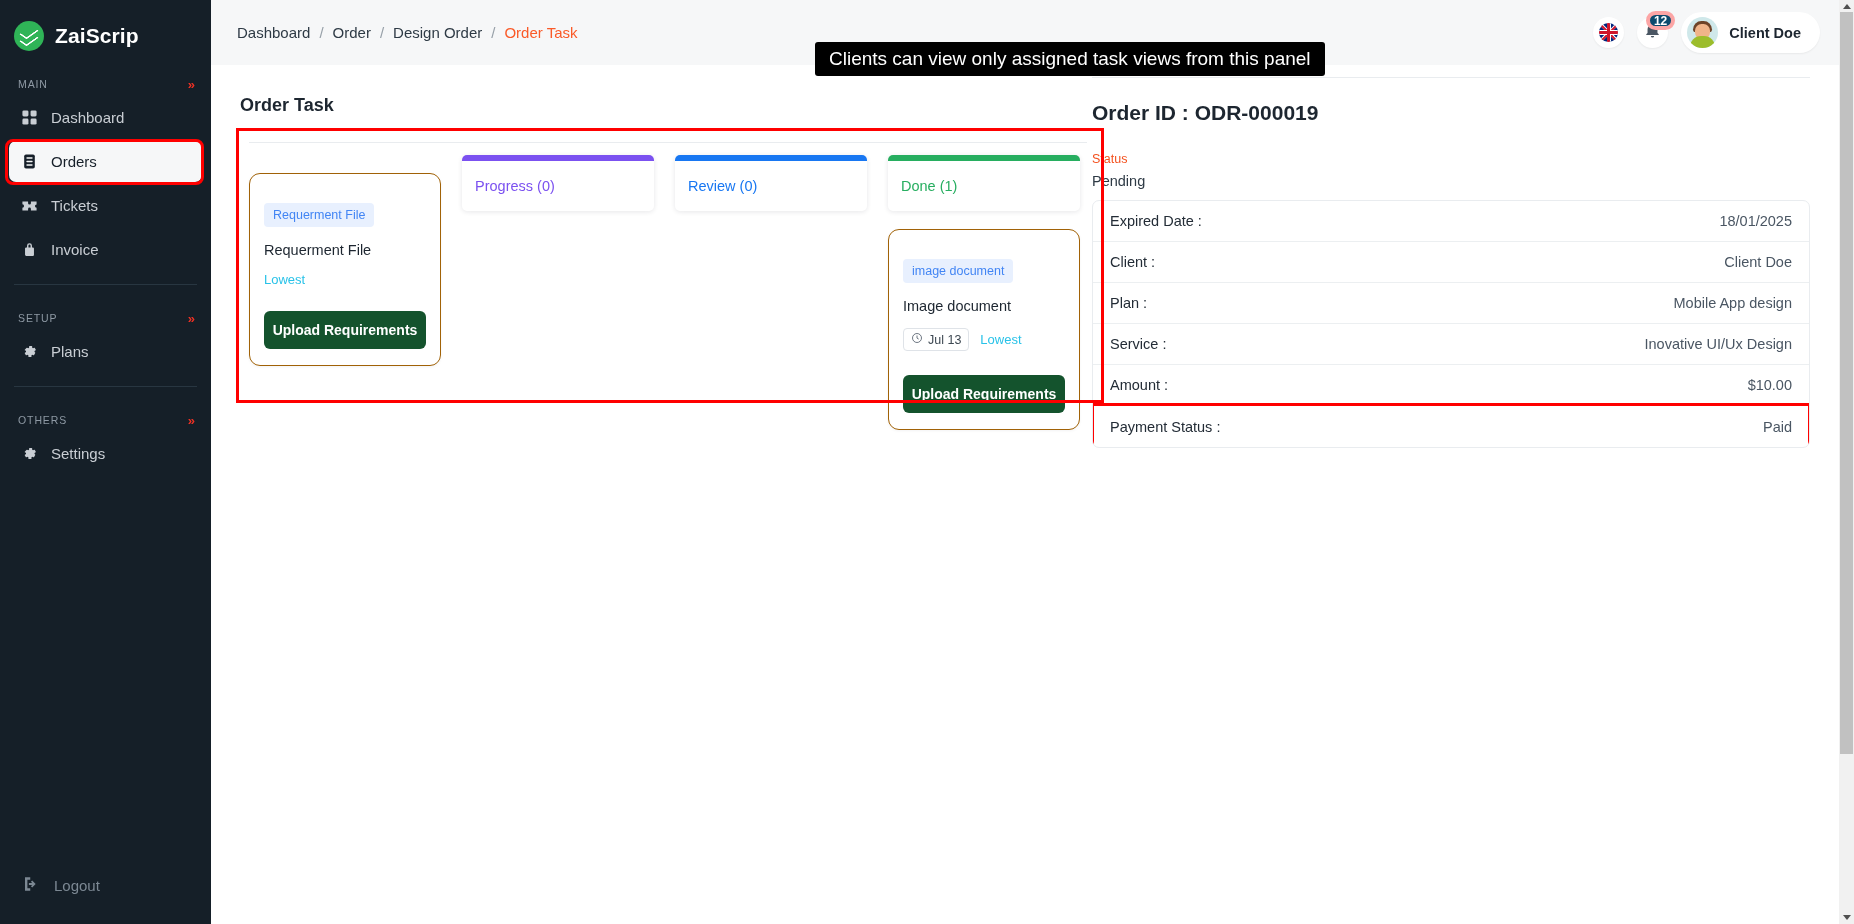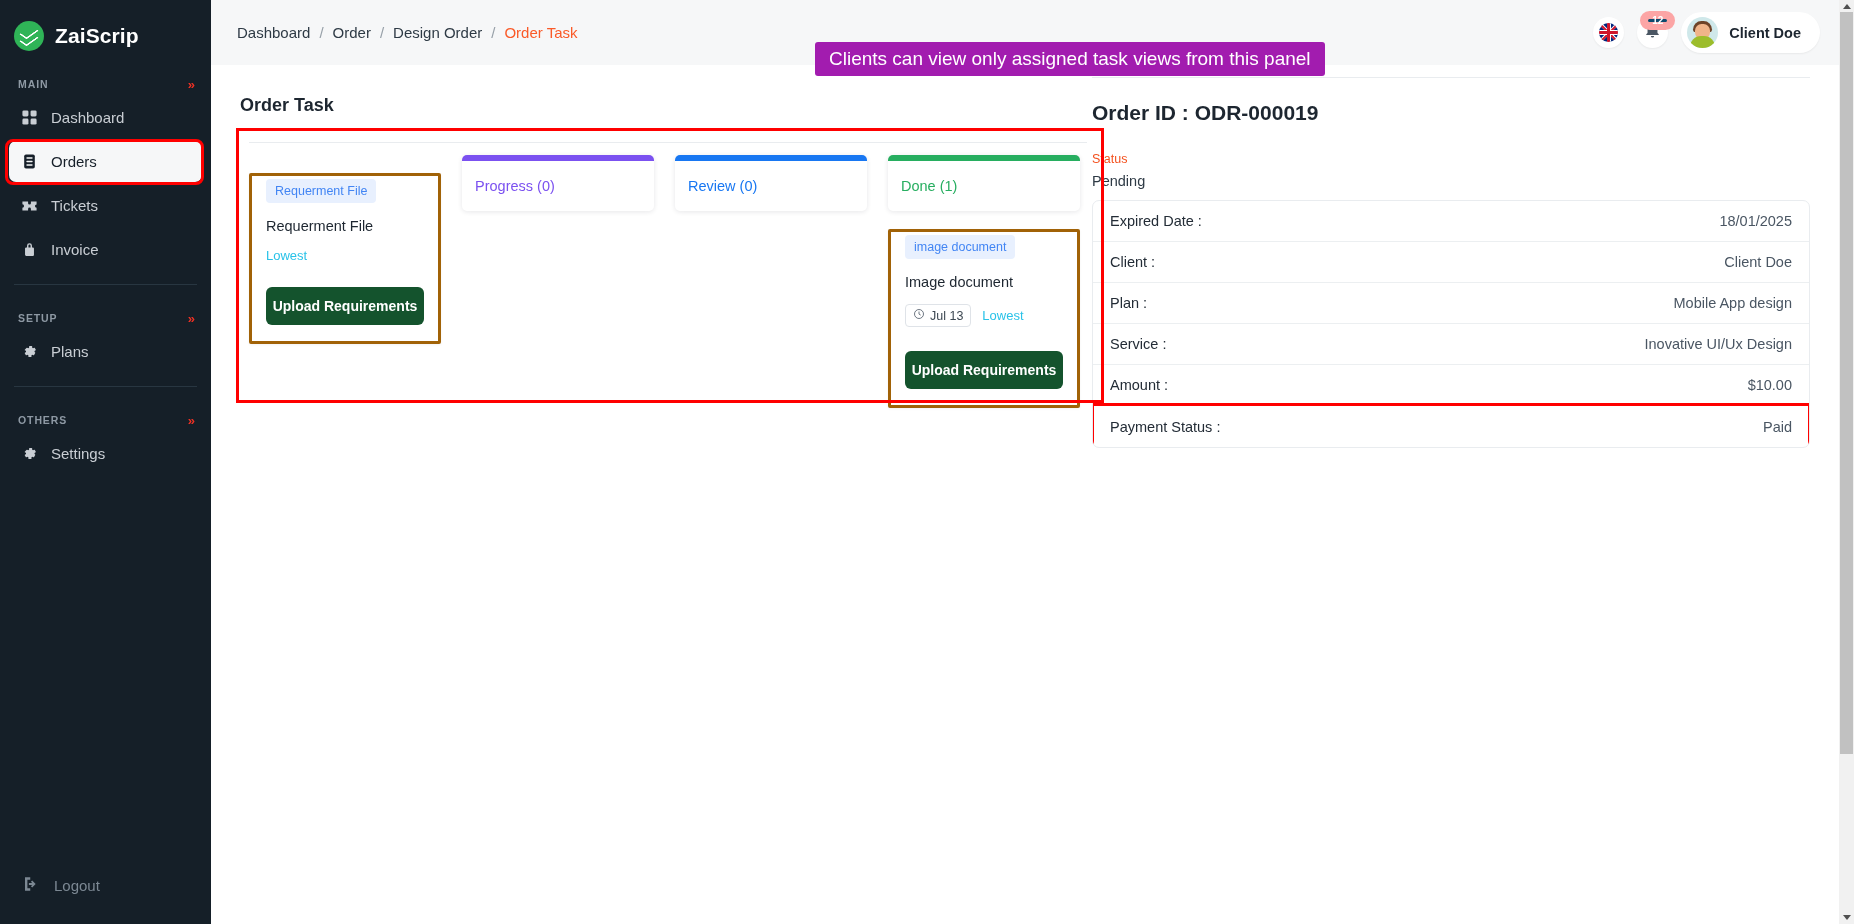--- a/index.html
+++ b/index.html
@@ -29,21 +29,21 @@
     border-radius: 1px;
   }
   .brand-logo::before { top: 7px; }
   .brand-logo::after  { top: 14px; }
   .brand-name { color: #ffffff; font-size: 21px; font-weight: 700; letter-spacing: .1px; }
 
   .sec-head {
     display: flex; align-items: center; justify-content: space-between;
     padding: 0 16px 0 18px; height: 20px; margin-top: 23px;
   }
-  .sec-head .t { color: #8e99a4; font-size: 10.5px; font-weight: 700; letter-spacing: .9px; }
+  .sec-head .t { color: #8e99a4; font-size: 10.5px; font-weight: 400; letter-spacing: .9px; }
   .sec-head .chev { color: #ee3124; font-size: 13px; line-height: 1; font-weight: 700;}
 
   .nav-item {
     display: flex; align-items: center; gap: 13px;
     height: 41px; margin: 3px 9px; padding: 0 11px;
     border-radius: 7px; color: #c9ced4; font-size: 15px;
     cursor: pointer;
   }
   .nav-item .ico { width: 18px; height: 18px; flex: 0 0 18px; display: flex; align-items: center; justify-content: center; }
   .nav-item .ico svg { width: 17px; height: 17px; fill: #c9ced4; }
@@ -89,41 +89,41 @@
   .flag .d2r { width: 26px; height: 1.7px; top: 8.6px; left: -3.5px; transform: rotate(-45deg); background:#cf142b;}
   .flag .hv { width: 19px; height: 4.4px; top: 7.3px; left: 0; }
   .flag .vv { width: 4.4px; height: 19px; top: 0; left: 7.3px; }
   .flag .hr { width: 19px; height: 2.6px; top: 8.2px; left: 0; background:#cf142b; }
   .flag .vr { width: 2.6px; height: 19px; top: 0; left: 8.2px; background:#cf142b; }
 
   .bell svg { width: 17px; height: 17px; fill: #4a5663; }
   .badge {
     position: absolute; top: -6px; right: -7px; min-width: 19px; height: 19px;
     border-radius: 10px; background: #0c4a6e; color: #fff;
-    font-size: 10px; font-weight: 700; display: flex; align-items: center; justify-content: center;
-    padding: 0 4px; border: 8px solid #fca5a5;
+    font-size: 12px; font-weight: 700; display: flex; align-items: center; justify-content: center;
+    padding: 0 4px; border: 4px solid #fca5a5;
   }
   .userchip {
     display: flex; align-items: center; gap: 11px; background: #fff;
     border-radius: 22px; padding: 5px 19px 5px 6px; cursor: pointer;
     box-shadow: 0 1px 2px rgba(0,0,0,.06);
   }
   .avatar {
     width: 31px; height: 31px; border-radius: 50%; overflow: hidden;
     background: #cfe8ea; position: relative; flex: 0 0 31px;
   }
   .avatar .hair { position:absolute; width:19px; height:11px; left:6px; top:4px; background:#6d4328; border-radius:10px 10px 3px 3px;}
   .avatar .face { position:absolute; width:15px; height:16px; left:8px; top:7px; background:#f0b489; border-radius:7px 7px 8px 8px;}
   .avatar .body { position:absolute; width:25px; height:12px; left:3px; bottom:0; background:#93b game; }
   .avatar .body { background:#9cbd2b; border-radius:11px 11px 0 0; }
   .username { font-size: 14.5px; color: #1d2630; font-weight: 600; }
 
   .tooltip {
     position: absolute; left: 604px; top: 42px;
-    background: #a21caf; color: #ffffff;
+    background: #000000; color: #ffffff;
     font-size: 19px; padding: 6px 14px; border-radius: 3px;
     white-space: nowrap; z-index: 60;
   }
 
   
   .body { display: flex; height: 859px; }
   .left-col { width: 881px; flex: 0 0 881px; padding: 0 0 0 25px; position: relative; }
   .page-title { font-size: 18px; color: #1d2630; font-weight: 600; padding: 30px 0 12px 4px; }
 
   .board-wrap { position: relative; }
@@ -138,22 +138,22 @@
   .col { width: 192px; flex: 0 0 192px; }
 
   .col-head {
     background: #fff; border-radius: 5px; overflow: hidden;
     box-shadow: 0 1px 5px rgba(16,24,40,.10);
   }
   .col-bar { height: 6px; }
   .col-head .lbl { font-size: 14.5px; padding: 17px 13px 17px 13px; font-weight: 500; }
 
   .card {
-    margin-top: 18px; background: #fff; border: 3px solid #a16207;
-    border-radius: 2px; padding: 3px 14px 16px 14px;
+    margin-top: 18px; background: #fff; border: 1px solid #a16207;
+    border-radius: 11px; padding: 29px 14px 16px 14px;
     box-shadow: 0 1px 3px rgba(16,24,40,.05);
   }
   .tag {
     display: inline-block; background: #e8f0fe; color: #4285f4;
     font-size: 12.5px; padding: 5px 9px; border-radius: 4px;
   }
   .card-title { font-size: 14.5px; color: #1d2630; margin-top: 15px; font-weight: 500; }
   .meta-row { display: flex; align-items: center; gap: 11px; margin-top: 14px; }
   .date-pill {
     display: inline-flex; align-items: center; gap: 5px;

